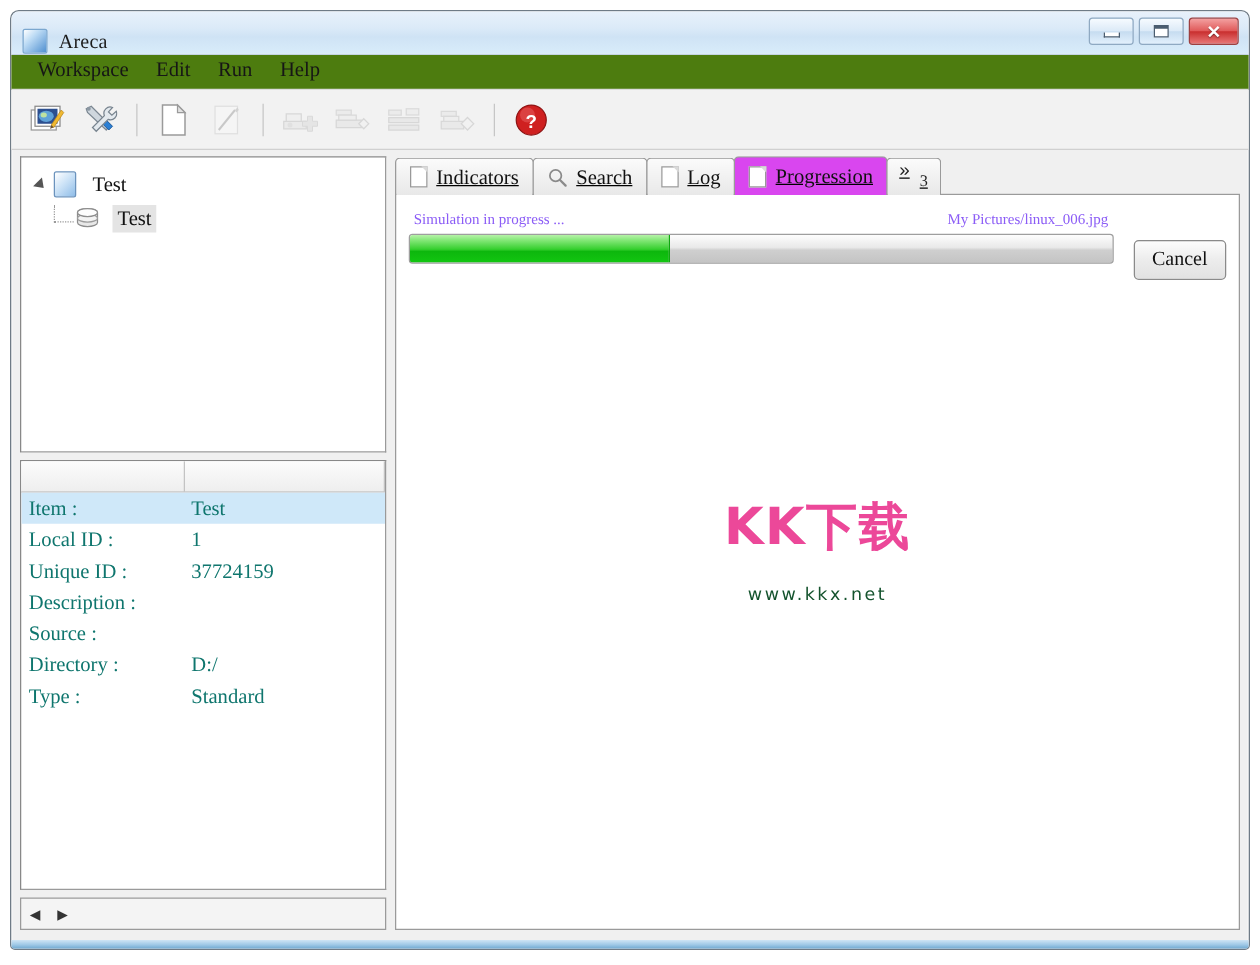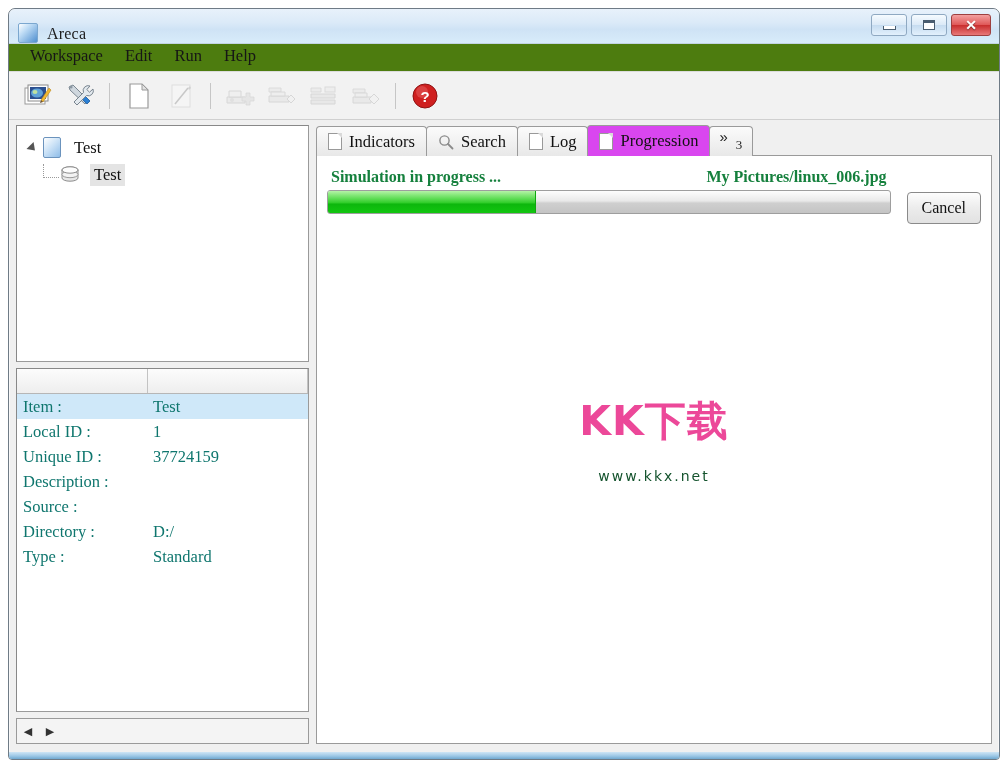--- a/index.html
+++ b/index.html
@@ -290,20 +290,21 @@
     flex-direction: column;
     min-width: 0;
   }
   #tabstrip {
     display: flex;
     align-items: flex-end;
     height: 31px;
     position: relative;
     z-index: 2;
     flex: none;
+    text-decoration: underline;
   }
   .tab {
     height: 30px;
     display: flex;
     align-items: center;
     gap: 7px;
     padding: 0 11px;
     font-size: 16.5px;
     color: #111;
     border: 1px solid #9a9a9a;
@@ -355,24 +356,23 @@
     position: absolute;
     left: 0; right: 0; top: 0;
     padding: 12px 10px 10px 10px;
     display: flex;
     align-items: flex-start;
   }
   #prog-left { flex: 1; min-width: 0; }
   #prog-labels {
     display: flex;
     justify-content: space-between;
-    font-size: 16px;
-    color: #15803d;
+    font-size: 12px;
+    color: #8b5cf6;
     padding: 0 4px 4px 4px;
-    font-weight: bold;
   }
   #progbar {
     height: 24px;
     border: 1px solid #9e9e9e;
     border-radius: 3px;
     background: linear-gradient(to bottom, #fdfdfd 0%, #e9e9e9 45%, #cfcfcf 55%, #c4c4c4 100%);
     overflow: hidden;
     box-sizing: border-box;
     position: relative;
   }

